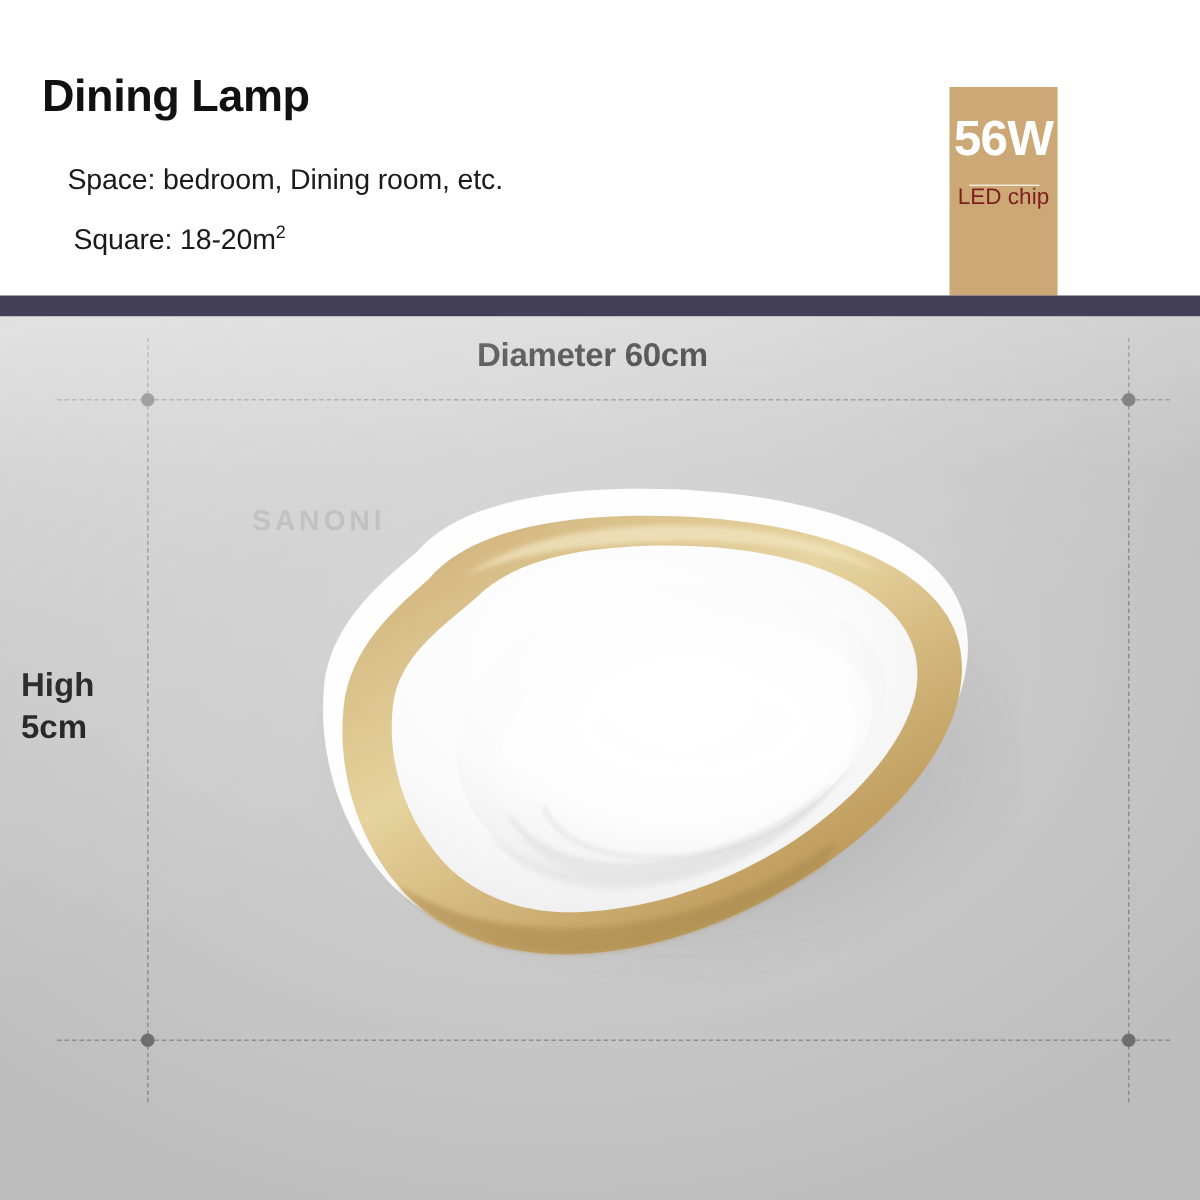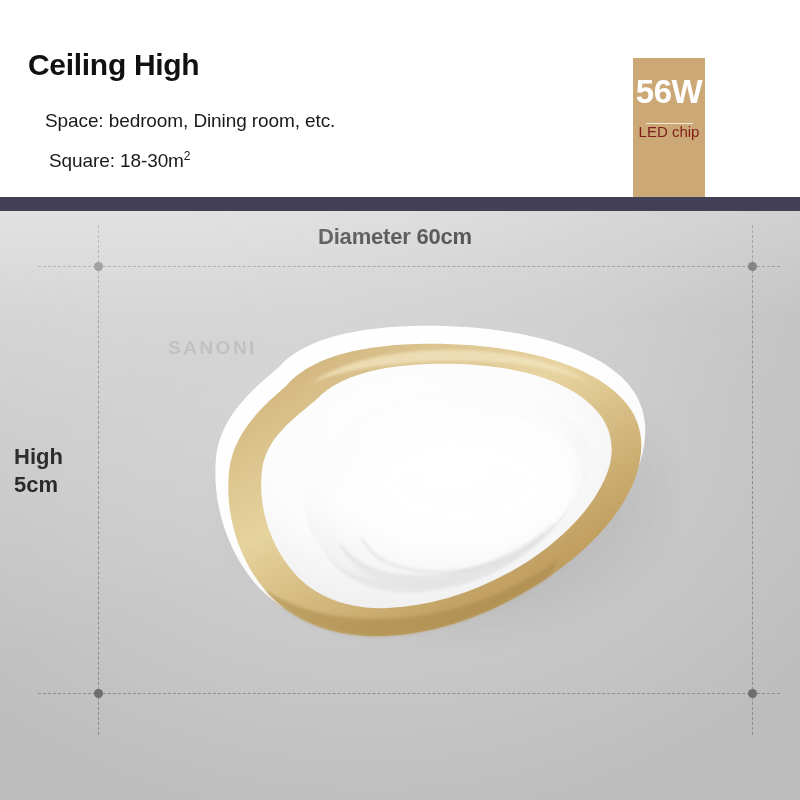--- a/index.html
+++ b/index.html
@@ -190,26 +190,26 @@
   }
   #lamp-svg { display: block; }
 </style>
 </head>
 <body>
 
 <div id="page">
 
   <div id="header">
 
-    <div id="product-title">Ceiling High</div>
+    <div id="product-title">Dining Lamp</div>
 
     <div id="spec-space" class="spec-line">Space: bedroom, Dining room, etc.</div>
 
     <div id="spec-square" class="spec-line">
-      <span>Square: 18-30m</span><span id="sup-two">2</span>
+      <span>Square: 18-20m</span><span id="sup-two">2</span>
     </div>
 
     <div id="wattage-badge">
       <div id="wattage-value">56W</div>
       <div id="badge-divider"></div>
       <div id="badge-caption">LED chip</div>
     </div>
   </div>
 
   <div id="divider-bar"></div>

